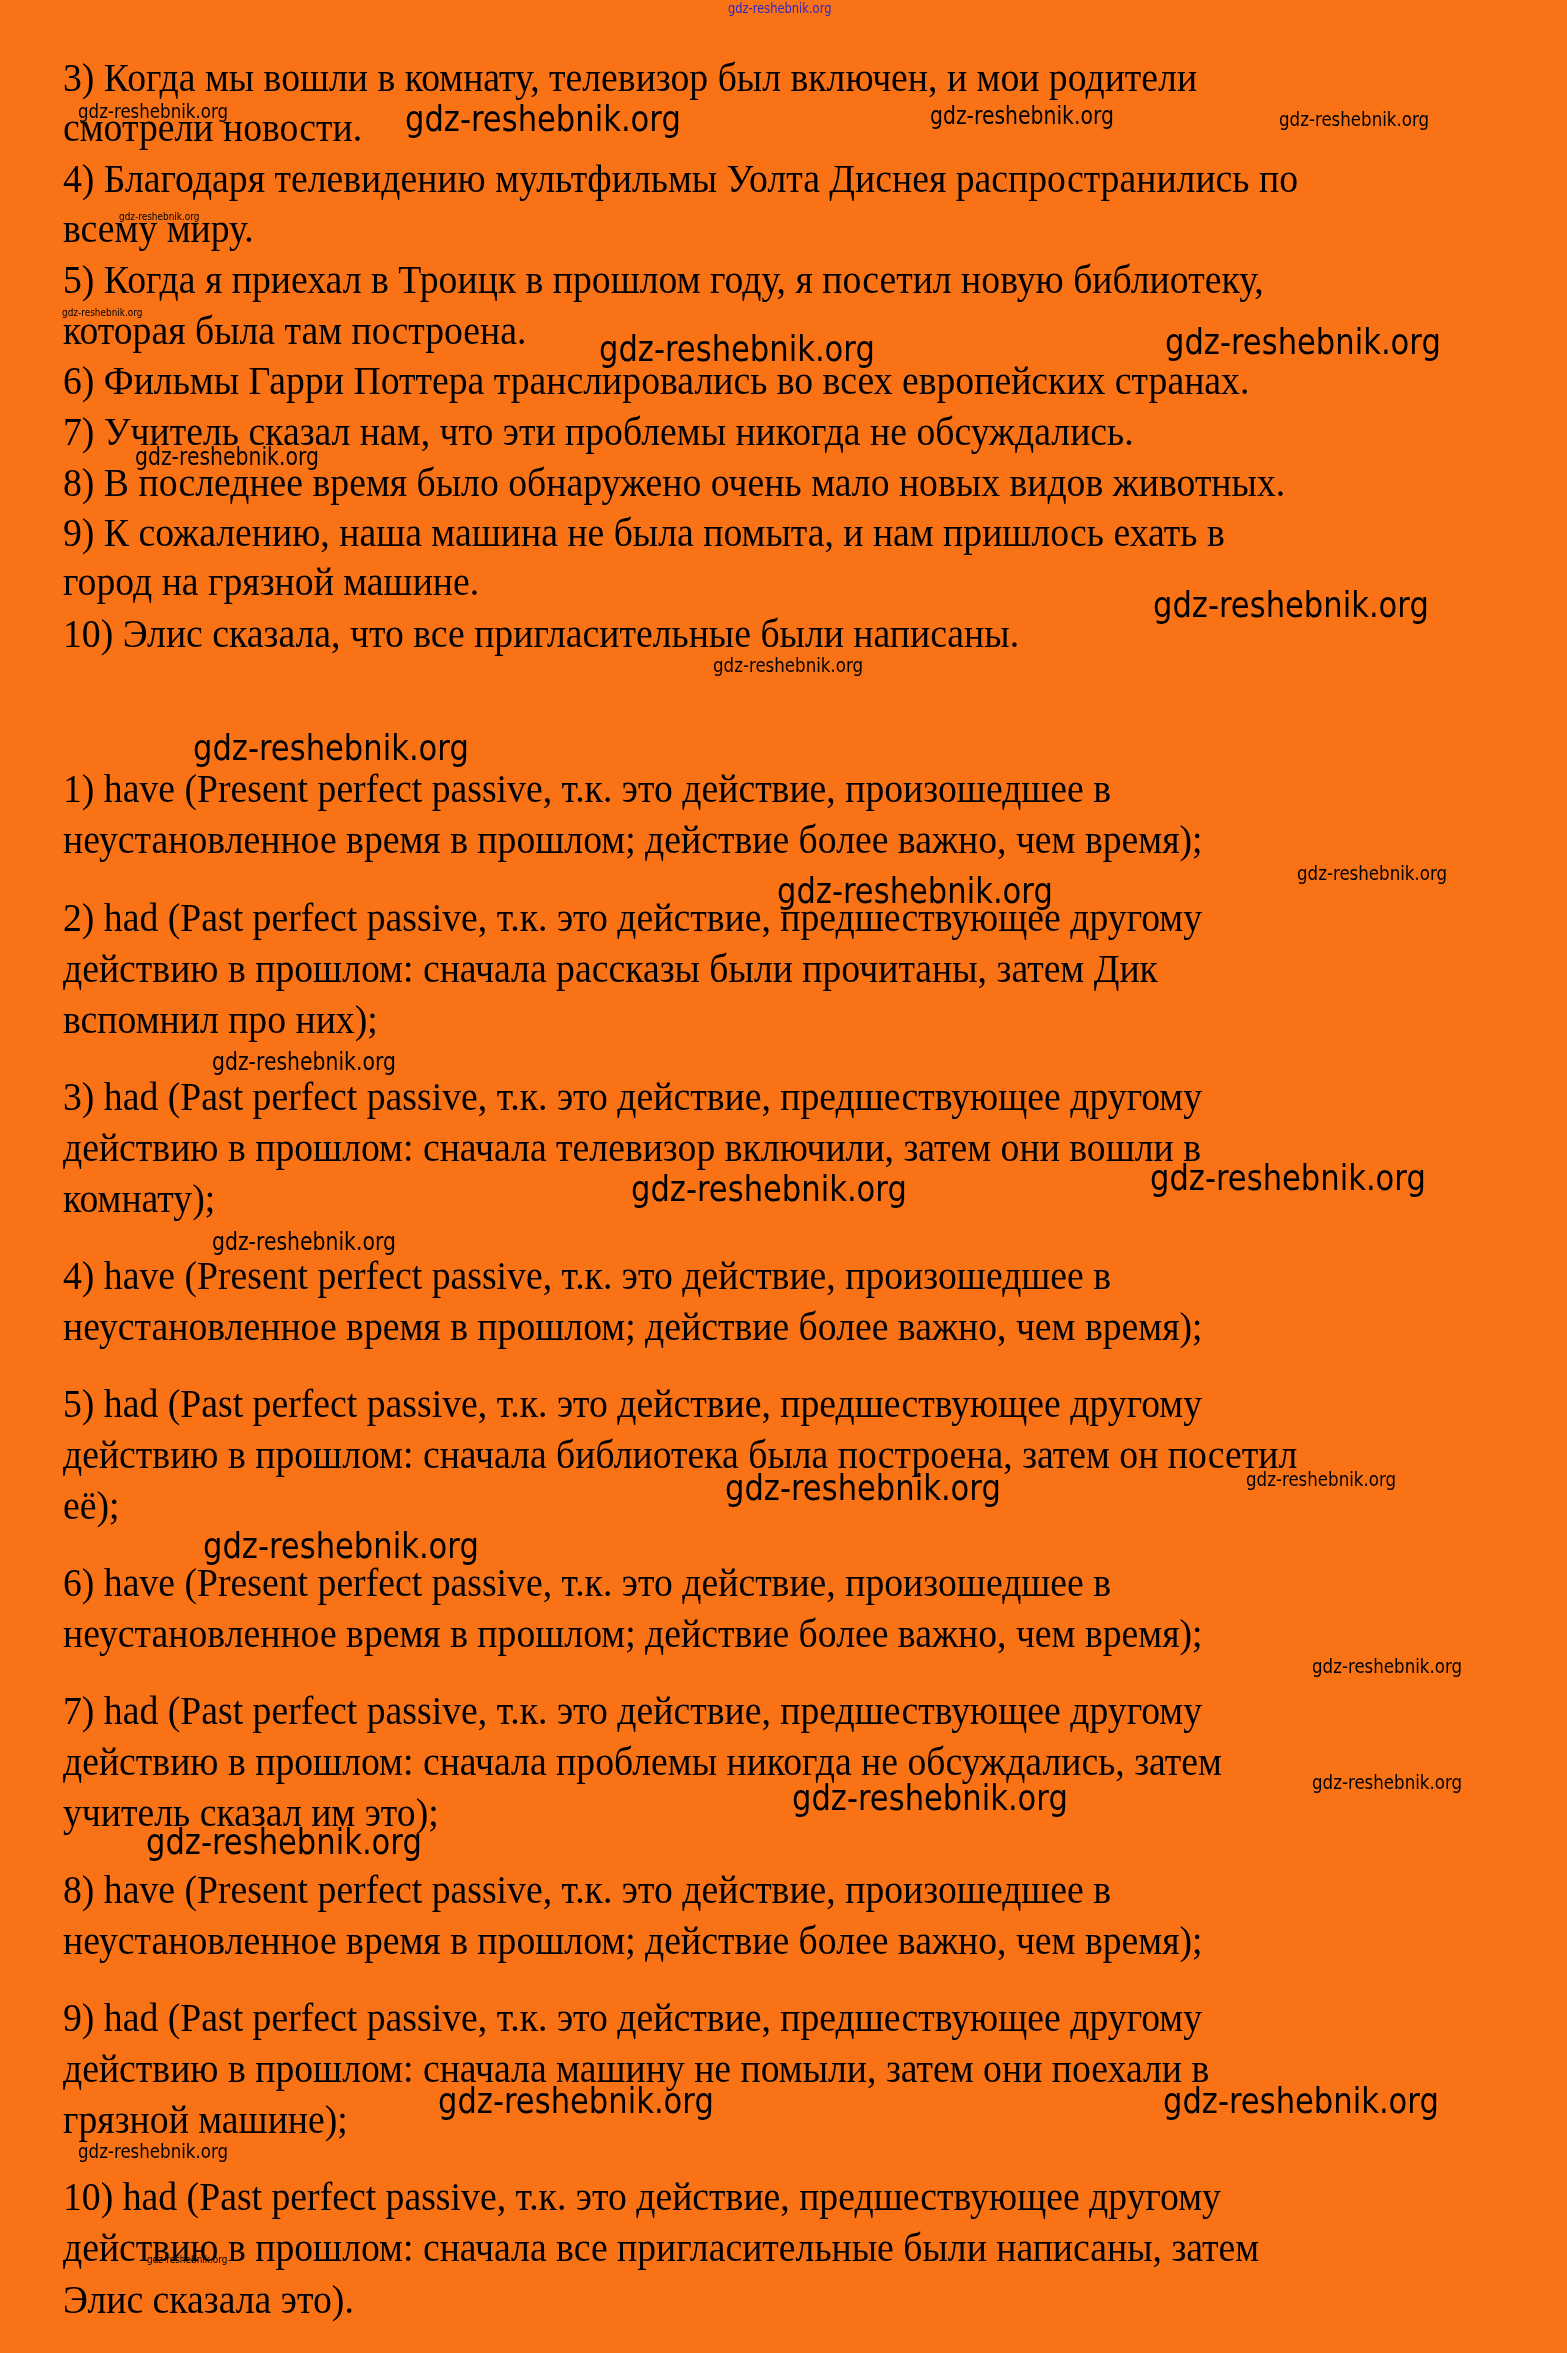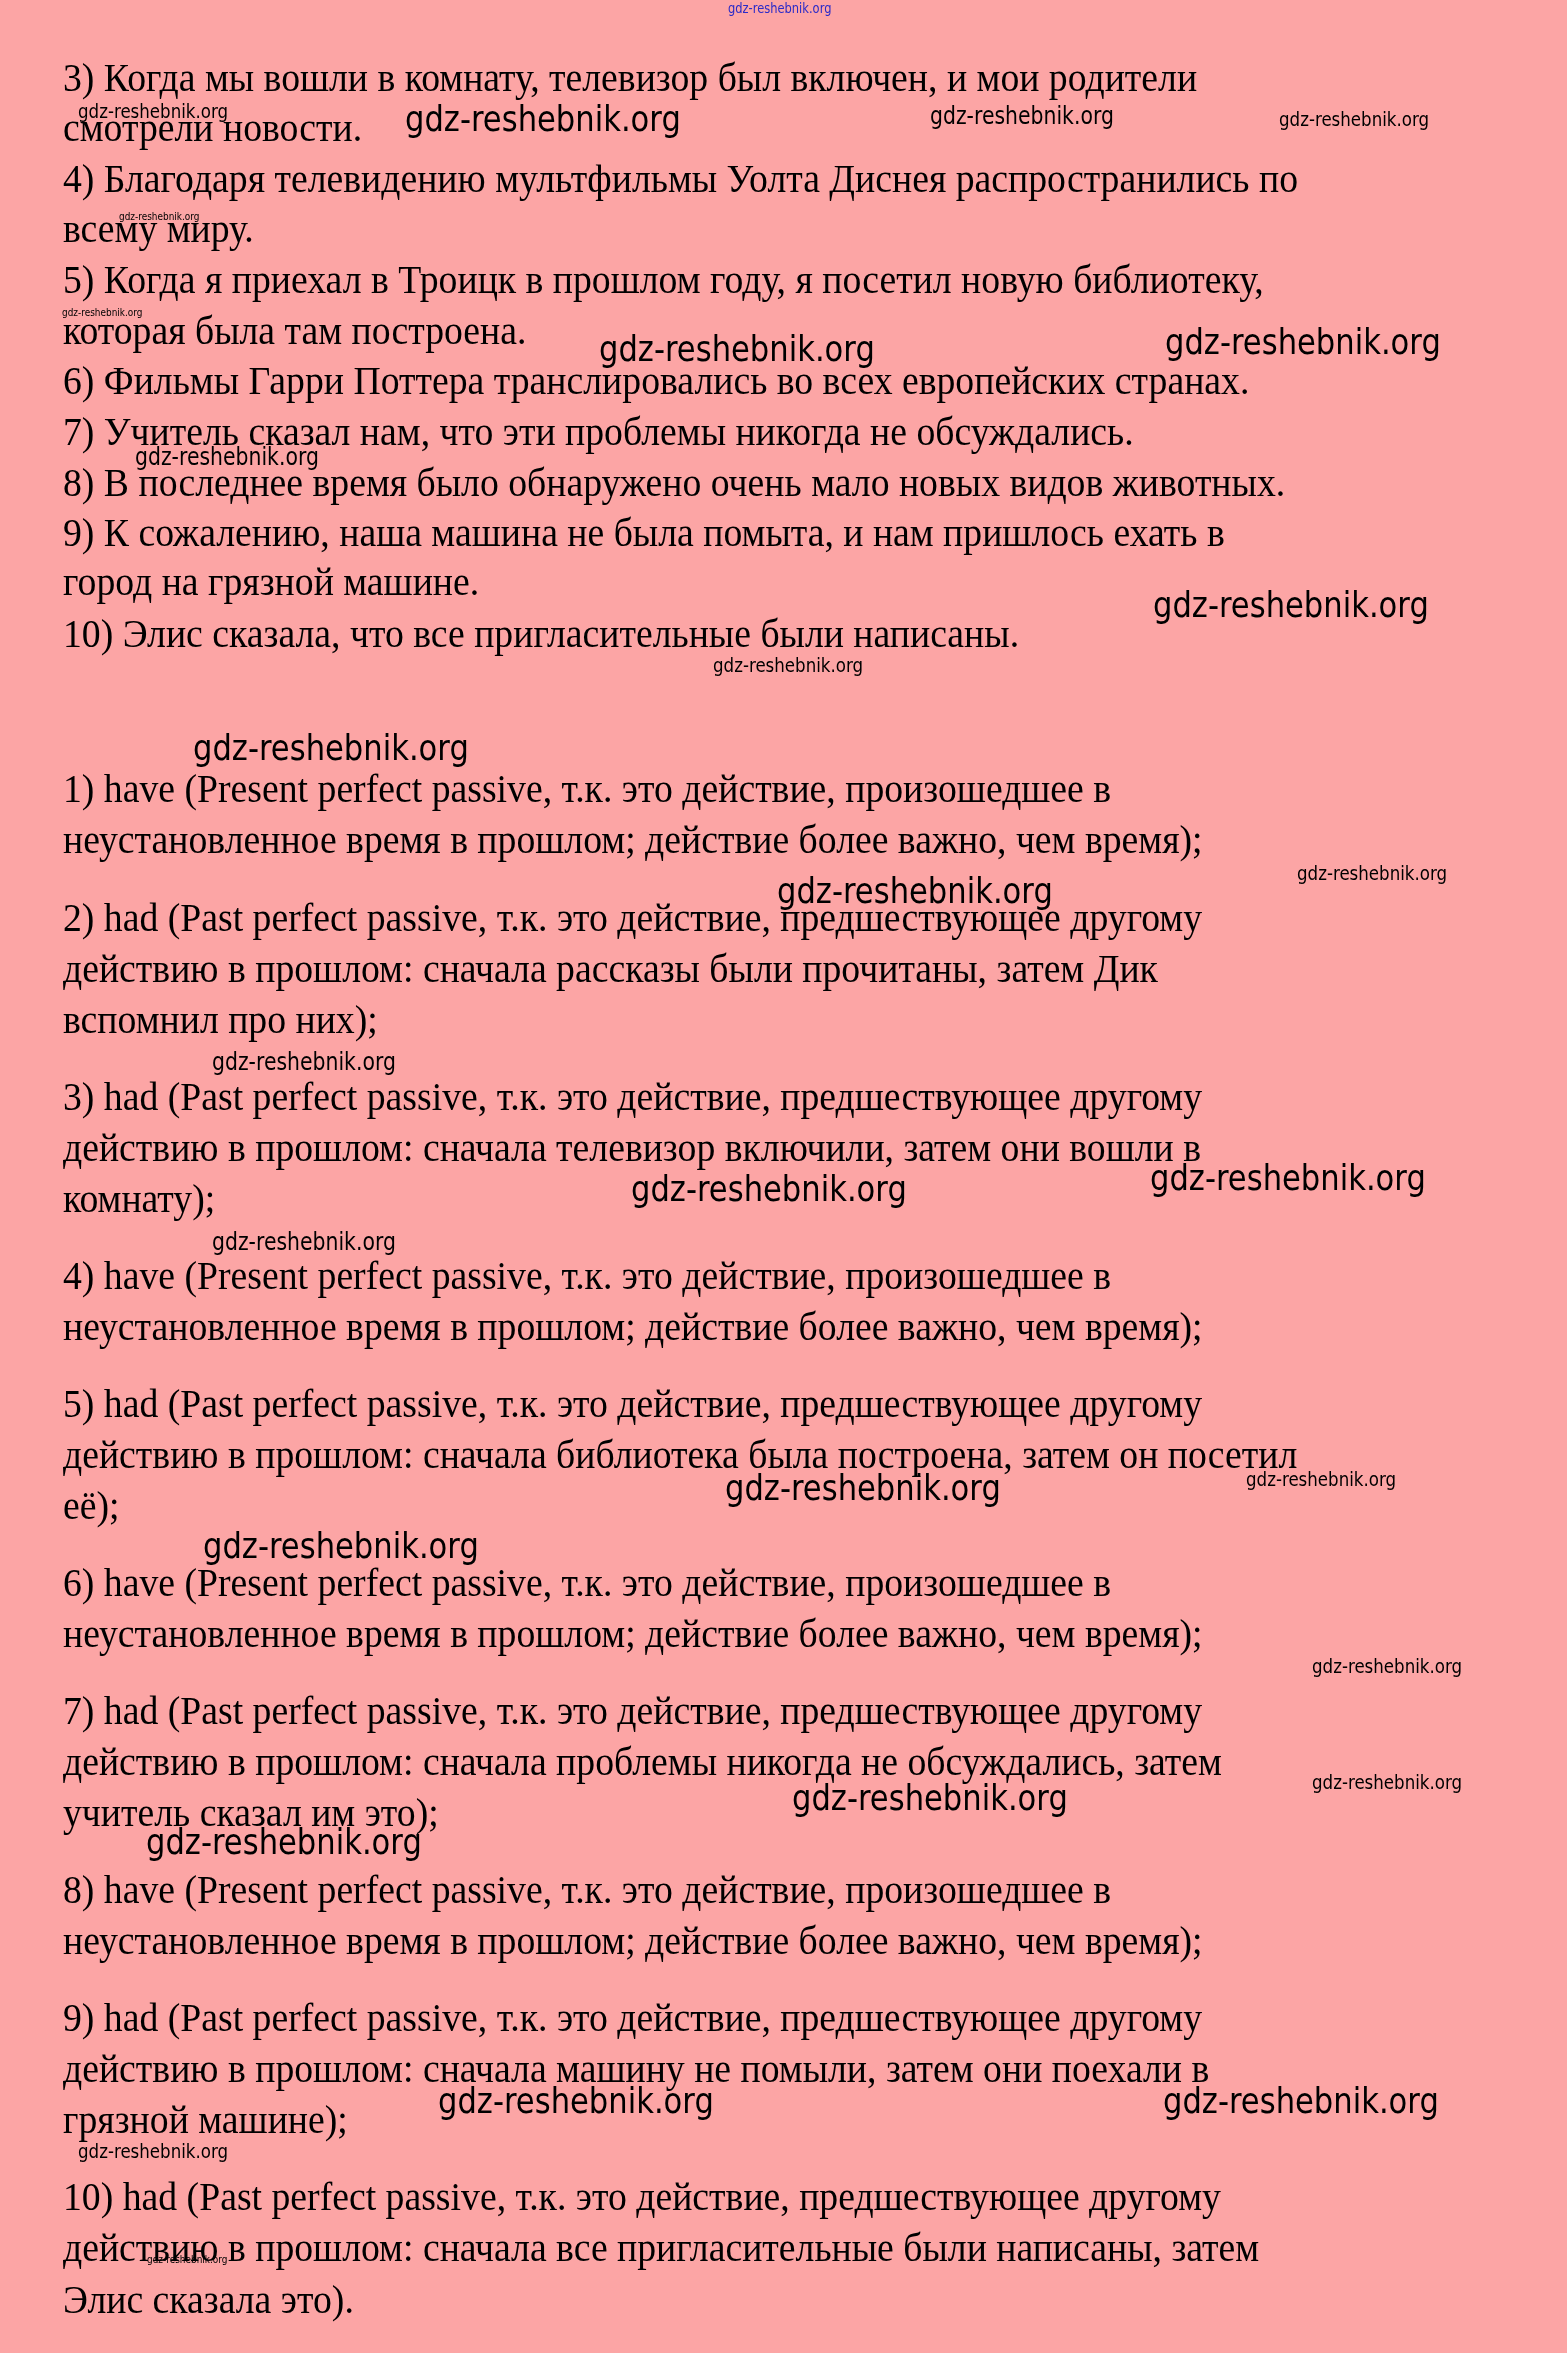--- a/index.html
+++ b/index.html
@@ -1,17 +1,17 @@
 <!DOCTYPE html>
 <html style="font-size:12px"><head>
 <meta charset="utf-8">
 <style>
   html, body { margin: 0; padding: 0; background: #ffffff; }
   body { width: 1567px; height: 2354px; position: relative; overflow: hidden; }
-  .page { position: absolute; left: 0; top: 0; width: 1567px; height: 2354px; background: #fca5a5; }
+  .page { position: absolute; left: 0; top: 0; width: 1567px; height: 2354px; background: #f97316; }
   .line {
     position: absolute; left: 63px; white-space: nowrap;
     font-family: "Liberation Serif", "DejaVu Serif", serif;
     font-size: 41px; color: #000; line-height: 1;
     transform-origin: left top; transform: scaleX(0.92);
   }
   .wm {
     position: absolute; white-space: nowrap;
     font-family: "DejaVu Sans", "Liberation Sans", sans-serif;
     color: #000; line-height: 1; transform-origin: left top; transform: scaleX(0.85);

